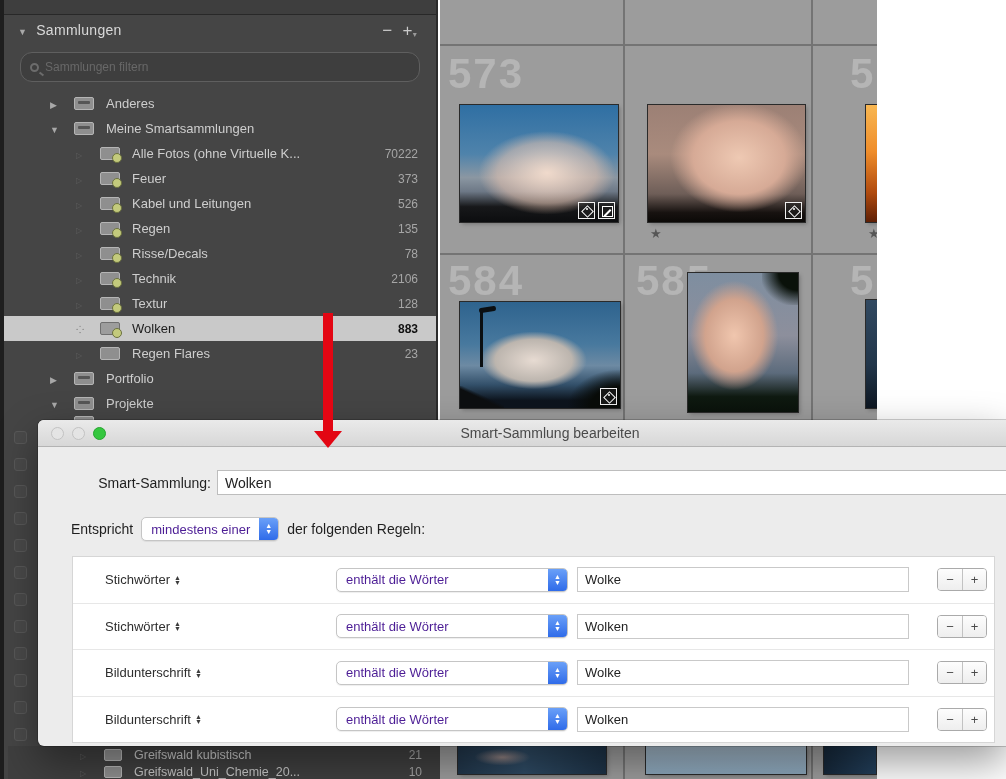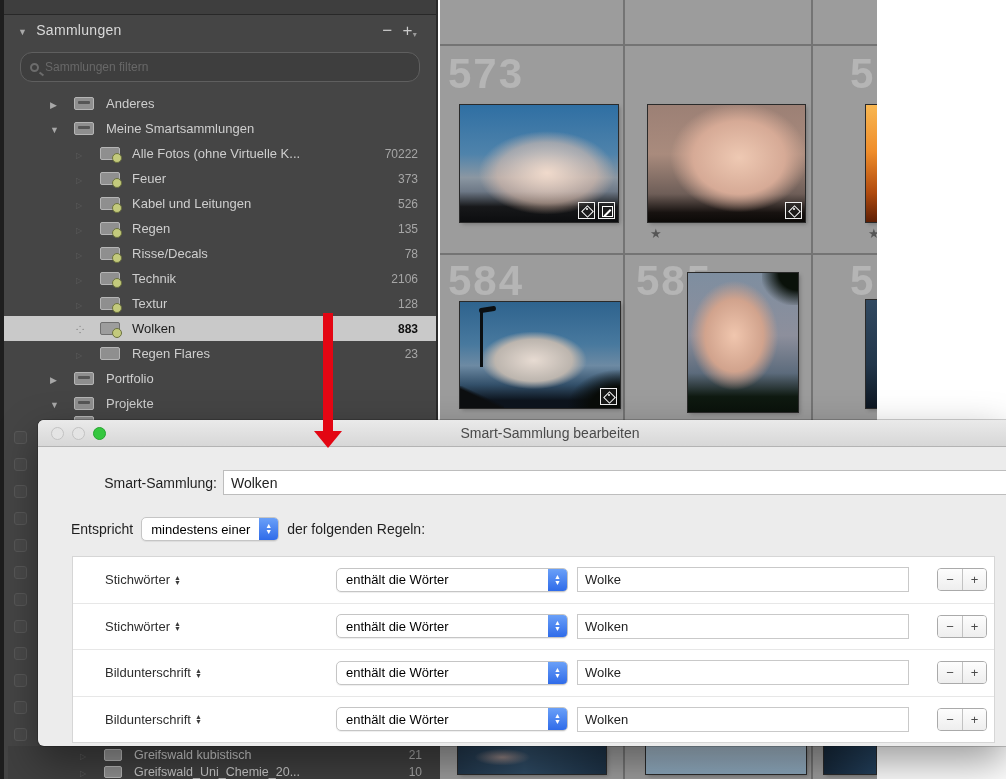--- a/index.html
+++ b/index.html
@@ -140,35 +140,35 @@
     position:relative; height:27px; border-radius:6px 0 0 0;
     background:linear-gradient(#eaeaea,#d7d7d7); border-bottom:1px solid #b3b3b3;
     display:flex; align-items:center;
   }
   .lights { position:absolute; left:13px; top:7px; display:flex; gap:8px; }
   .light { width:13px; height:13px; border-radius:50%; }
   .light.dim { background:#e4e4e4; border:1px solid #c2c2c2; }
   .light.green { background:#35c73f; border:1px solid #27a530; }
   .dlg-title { flex:1; text-align:center; padding-left:56px; font-size:14px; color:#4a4a4a; }
 
-  .name-row { position:absolute; left:14px; top:50px; right:0; height:25px; display:flex; align-items:center; }
+  .name-row { position:absolute; left:8px; top:50px; right:0; height:25px; display:flex; align-items:center; }
   .name-row label { width:165px; text-align:right; font-size:14px; color:#1f1f1f; flex:none; }
   .name-row input {
     margin-left:6px; flex:1; height:25px; border:1px solid #bdbdbd; border-right:none;
     background:#fff; font-size:14px; padding:0 7px; color:#222; outline:none;
     font-family:"Liberation Sans", sans-serif;
   }
 
   .match-row { position:absolute; left:20px; top:96px; height:26px; display:flex; align-items:center; font-size:14px; color:#1f1f1f; gap:8px;margin-left:13px; }
   .popup {
     display:inline-flex; align-items:center; height:24px; background:#fff;
     border:1px solid #c5c5c5; border-radius:5px; overflow:hidden;
     box-shadow:0 1px 1px rgba(0,0,0,0.07);
   }
-  .popup .pval { padding:0 9px; font-size:13px; color:#000000; white-space:nowrap; flex:1; }
+  .popup .pval { padding:0 9px; font-size:13px; color:#4c1d95; white-space:nowrap; flex:1; }
   .popup .pcap {
     width:19px; align-self:stretch; flex:none;
     background:linear-gradient(#6aa0f8,#2f6be9); color:#fff;
     display:flex; flex-direction:column; align-items:center; justify-content:center;
   }
   .pcap i { font-style:normal; font-size:7px; line-height:6px; }
 
   .rules {
     position:absolute; left:34px; top:136px; width:923px; height:187px;
     background:#ffffff; border:1px solid #d6d6d6; display:flex; flex-direction:column;

